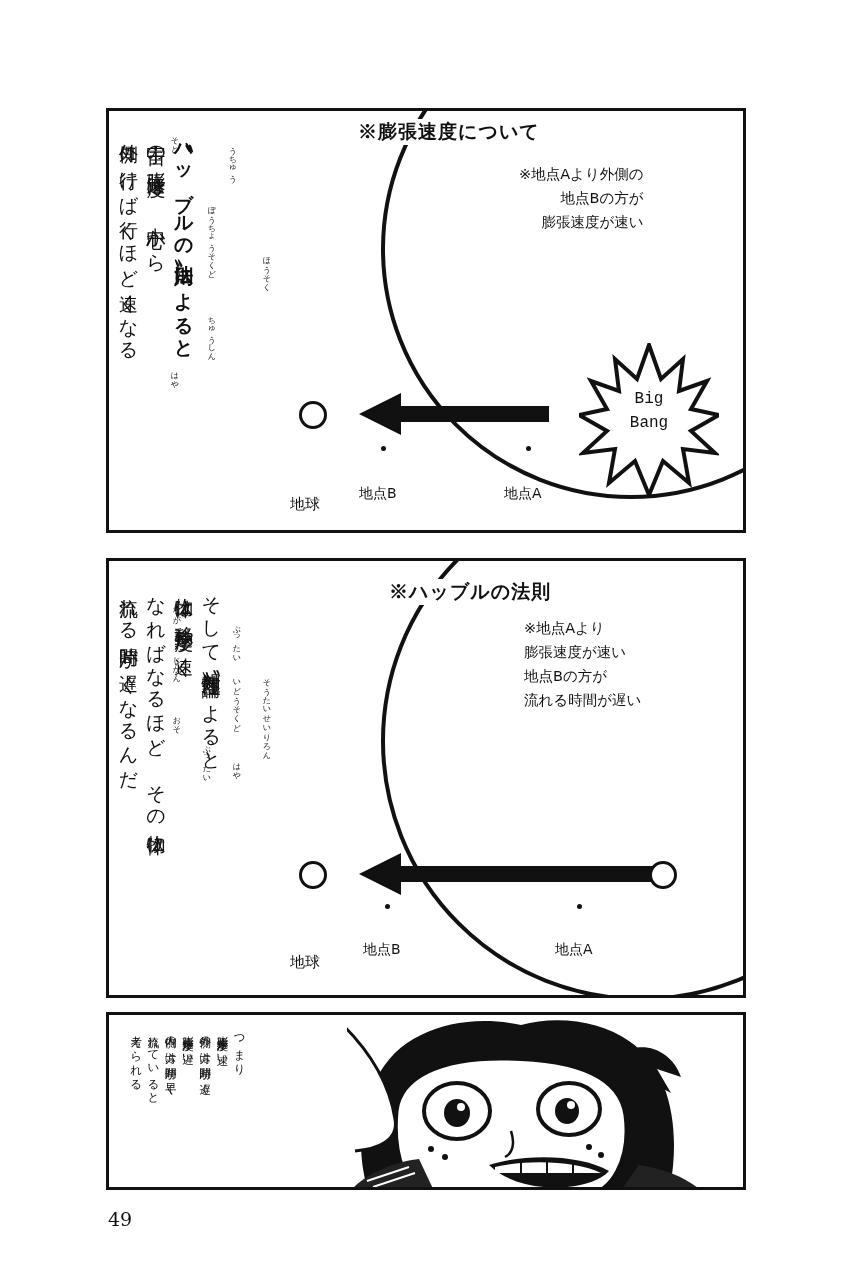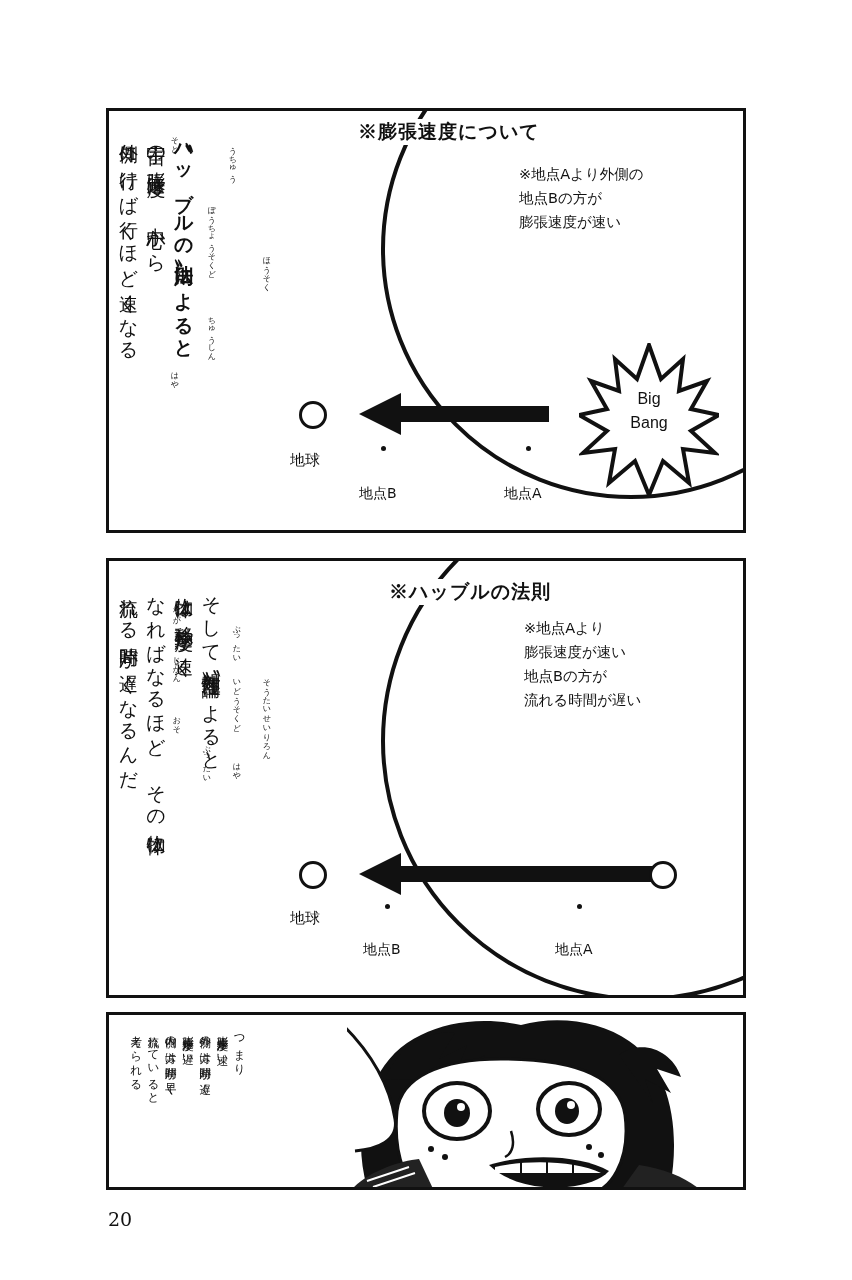--- a/index.html
+++ b/index.html
@@ -69,21 +69,21 @@
 
   
   .side-note {
     position: absolute;
     font-size: 14.5px;
     line-height: 1.65;
     white-space: pre-line;
     z-index: 5;
     font-family: "DejaVu Sans", sans-serif;
   }
-  #note1 { left: 410px; top: 52px; }
+  #note1 { left: 410px; top: 52px; text-align: right; }
   #note2 { left: 415px; top: 56px; }
 
   
   .vtext {
     position: absolute;
     writing-mode: vertical-rl;
     text-orientation: upright;
     font-family: "DejaVu Sans", sans-serif;
     line-height: 1.45;
     letter-spacing: 2px;
@@ -139,20 +139,21 @@
     background: #111;
     border-radius: 50%;
     z-index: 5;
   }
   .label {
     position: absolute;
     font-size: 15px;
     white-space: nowrap;
     z-index: 5;
     font-family: "DejaVu Sans", sans-serif;
+    margin-top: 44px;
   }
   .label-sm {
     position: absolute;
     font-size: 14px;
     white-space: nowrap;
     z-index: 5;
     font-family: "DejaVu Sans", sans-serif;
     margin-top: 24px;
   }
 
@@ -162,21 +163,21 @@
     left: 470px; top: 232px;
     width: 140px; height: 155px;
     z-index: 6;
   }
   #bigbang-text {
     position: absolute;
     left: 470px; top: 276px;
     width: 140px;
     text-align: center;
     font-size: 16px;
-    font-family: Liberation Sans, sans-serif;
+    font-family: Liberation Mono, monospace;
     line-height: 1.5;
     z-index: 7;
     white-space: pre-line;
   }
 
   
   #panel3 .vtext-small {
     position: absolute;
     writing-mode: vertical-rl;
     text-orientation: upright;
@@ -344,15 +345,15 @@
       <span class="vcol">膨張速度が速い</span>
       <span class="vcol">外側の方は時間が遅く</span>
       <span class="vcol">膨張速度が遅い</span>
       <span class="vcol">内側の方は時間が早く</span>
       <span class="vcol">流れていると</span>
       <span class="vcol">考えられる</span>
     </div>
 
   </div>
 
-  <div id="page-number">20</div>
+  <div id="page-number">49</div>
 
 </div>
 
 </body></html>

